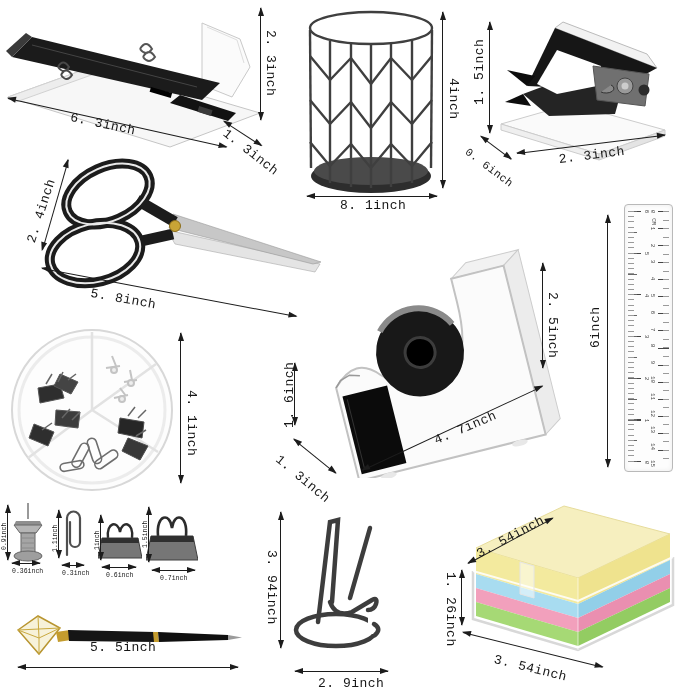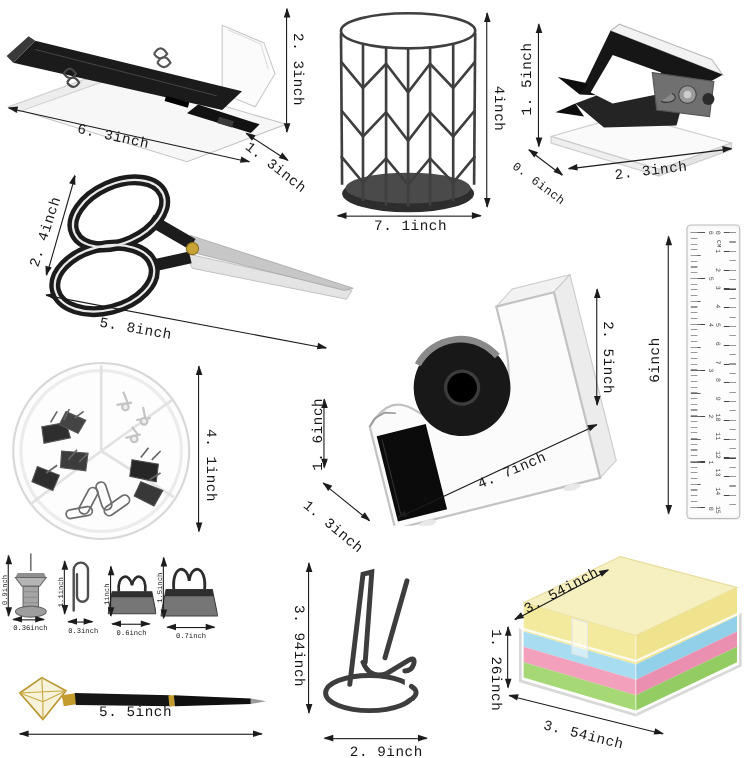--- a/index.html
+++ b/index.html
@@ -308,21 +308,21 @@
   <div class="dim" style="left:281px;top:512px;width:136px;transform:rotate(90deg);"></div>
   <div class="dim" style="left:295px;top:671px;width:93px;"></div>
   <div class="dim" style="left:468px;top:563px;width:96px;transform:rotate(-28deg);"></div>
   <div class="dim" style="left:462px;top:570px;width:55px;transform:rotate(90deg);"></div>
   <div class="dim" style="left:463px;top:632px;width:144px;transform:rotate(14deg);"></div>
 
   <span class="dlabel" style="left:72px;top:110px;transform:rotate(12deg);">6. 3inch</span>
   <span class="dlabel r90" style="left:278px;top:30px;">2. 3inch</span>
   <span class="dlabel" style="left:229px;top:126px;transform:rotate(38deg);">1. 3inch</span>
   <span class="dlabel r90" style="left:461px;top:78px;">4inch</span>
-  <span class="dlabel" style="left:340px;top:198px;">7. 1inch</span>
+  <span class="dlabel" style="left:340px;top:198px;">8. 1inch</span>
   <span class="dlabel rm90" style="left:472px;top:105px;">1. 5inch</span>
   <span class="dlabel" style="left:470px;top:146px;font-size:11px;transform:rotate(37deg);">0. 6inch</span>
   <span class="dlabel" style="left:558px;top:152px;transform:rotate(-7deg);">2. 3inch</span>
   <span class="dlabel" style="left:24px;top:240px;transform:rotate(-72deg);">2. 4inch</span>
   <span class="dlabel" style="left:92px;top:286px;transform:rotate(10deg);">5. 8inch</span>
   <span class="dlabel r90" style="left:560px;top:292px;">2. 5inch</span>
   <span class="dlabel" style="left:432px;top:434px;transform:rotate(-23deg);">4. 7inch</span>
   <span class="dlabel" style="left:282px;top:452px;transform:rotate(40deg);">1. 3inch</span>
   <span class="dlabel rm90" style="left:282px;top:428px;">1. 6inch</span>
   <span class="dlabel rm90" style="left:588px;top:348px;">6inch</span>

